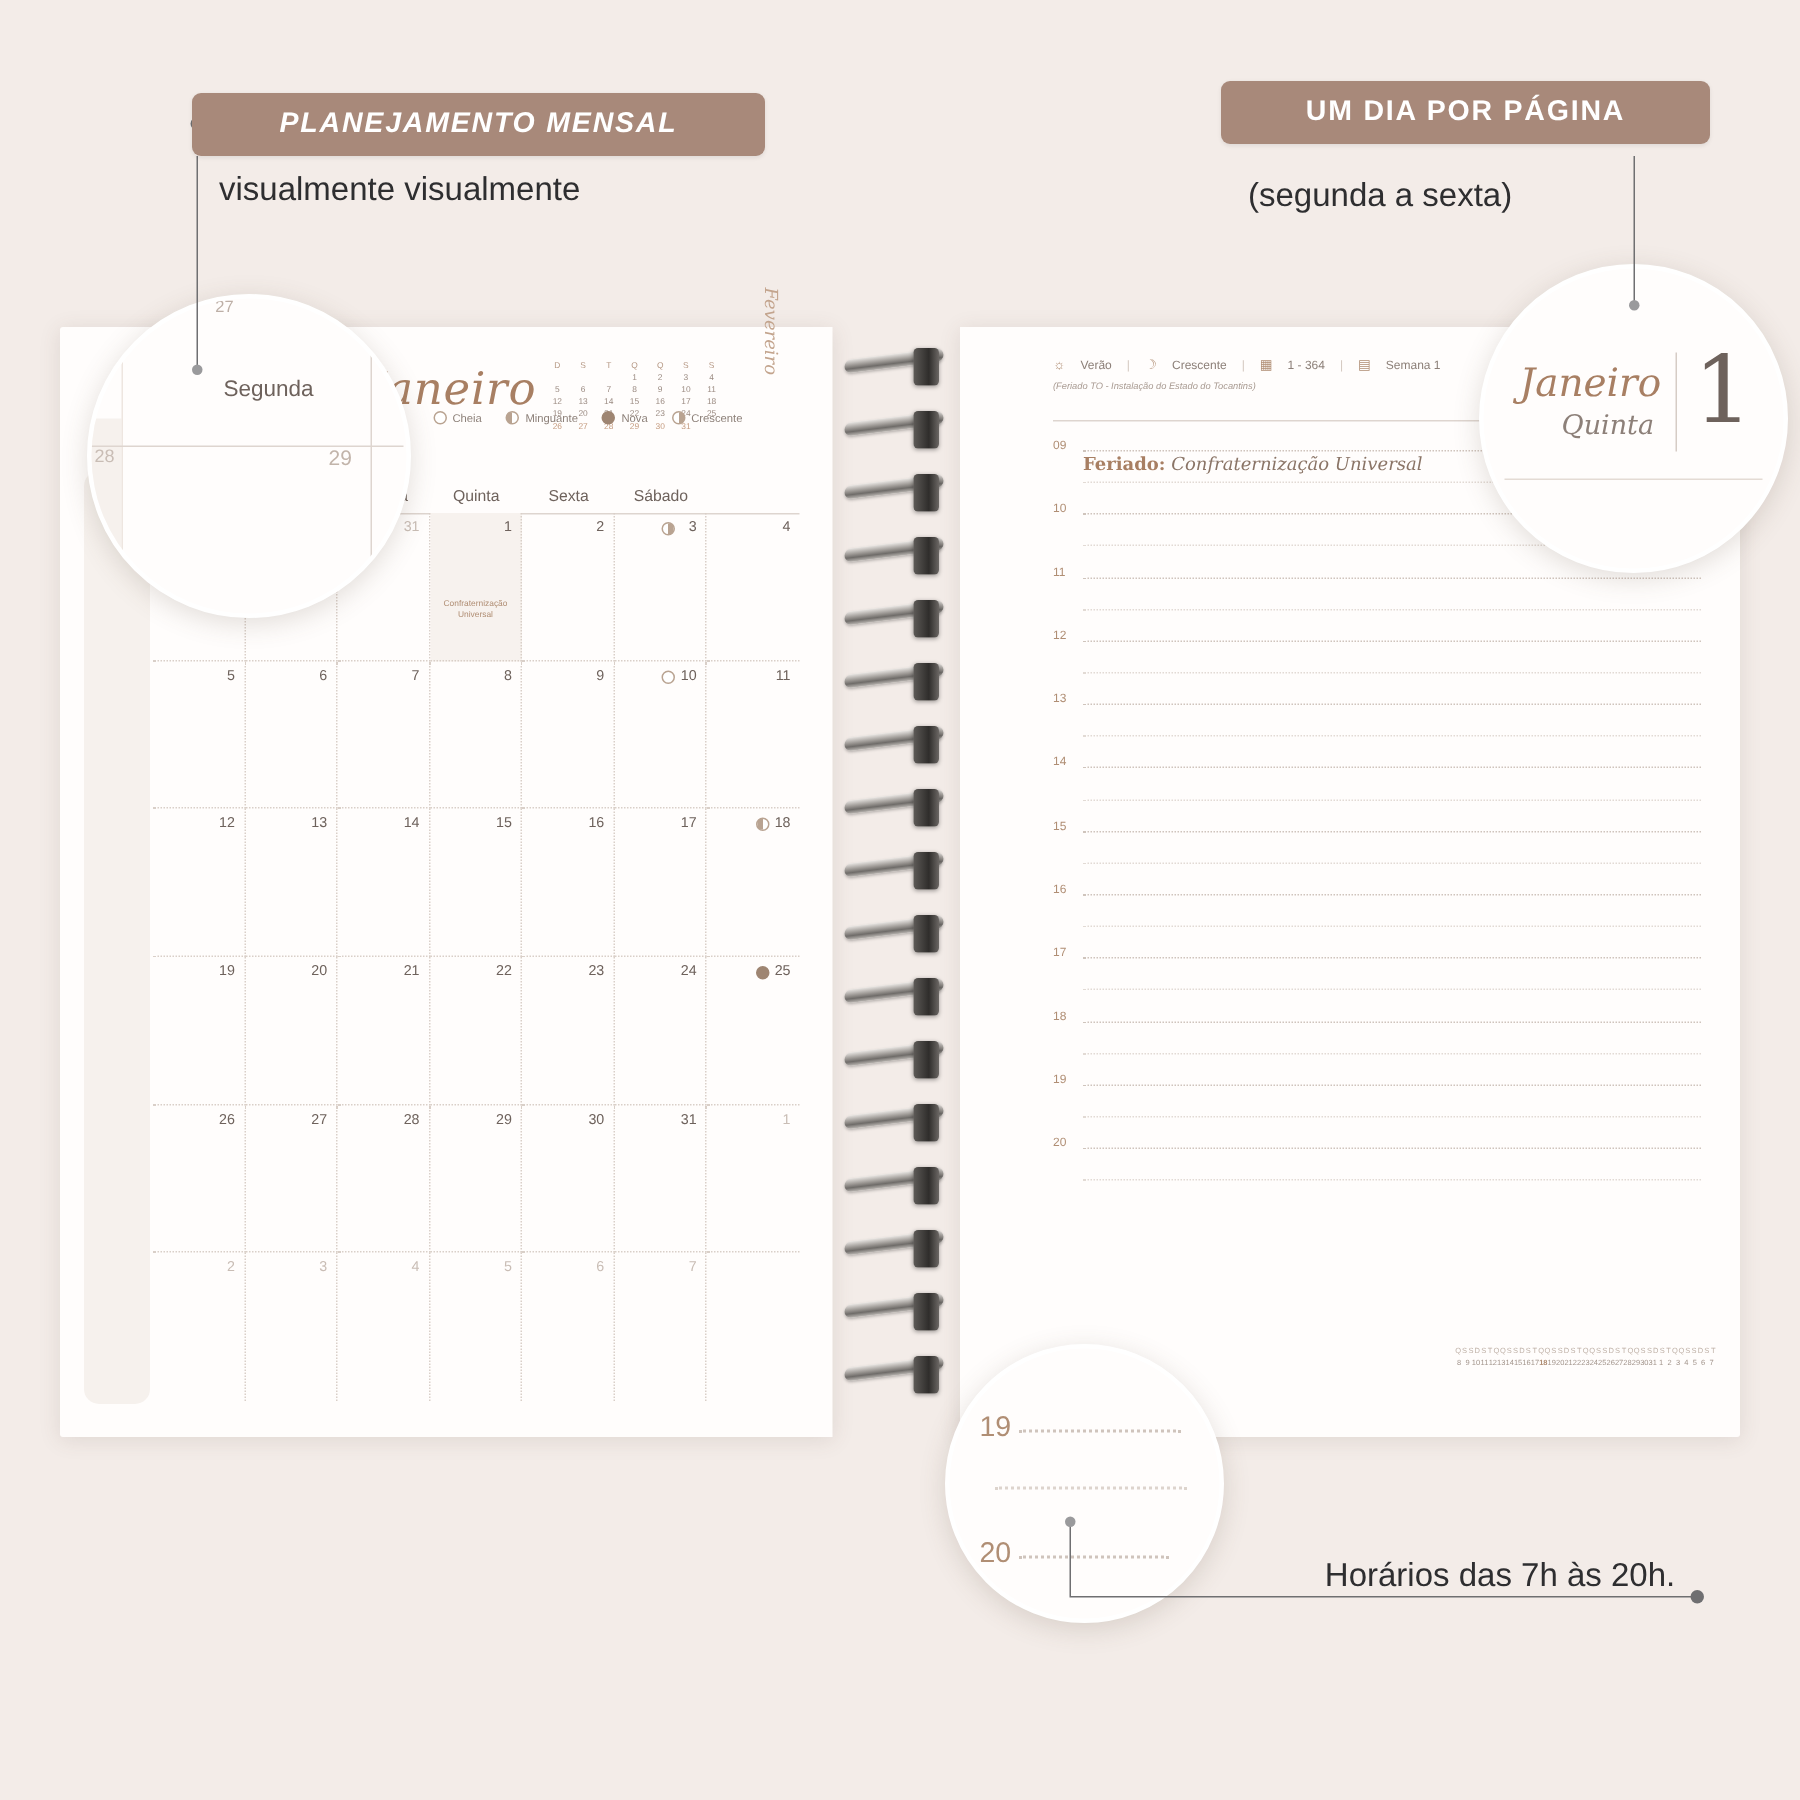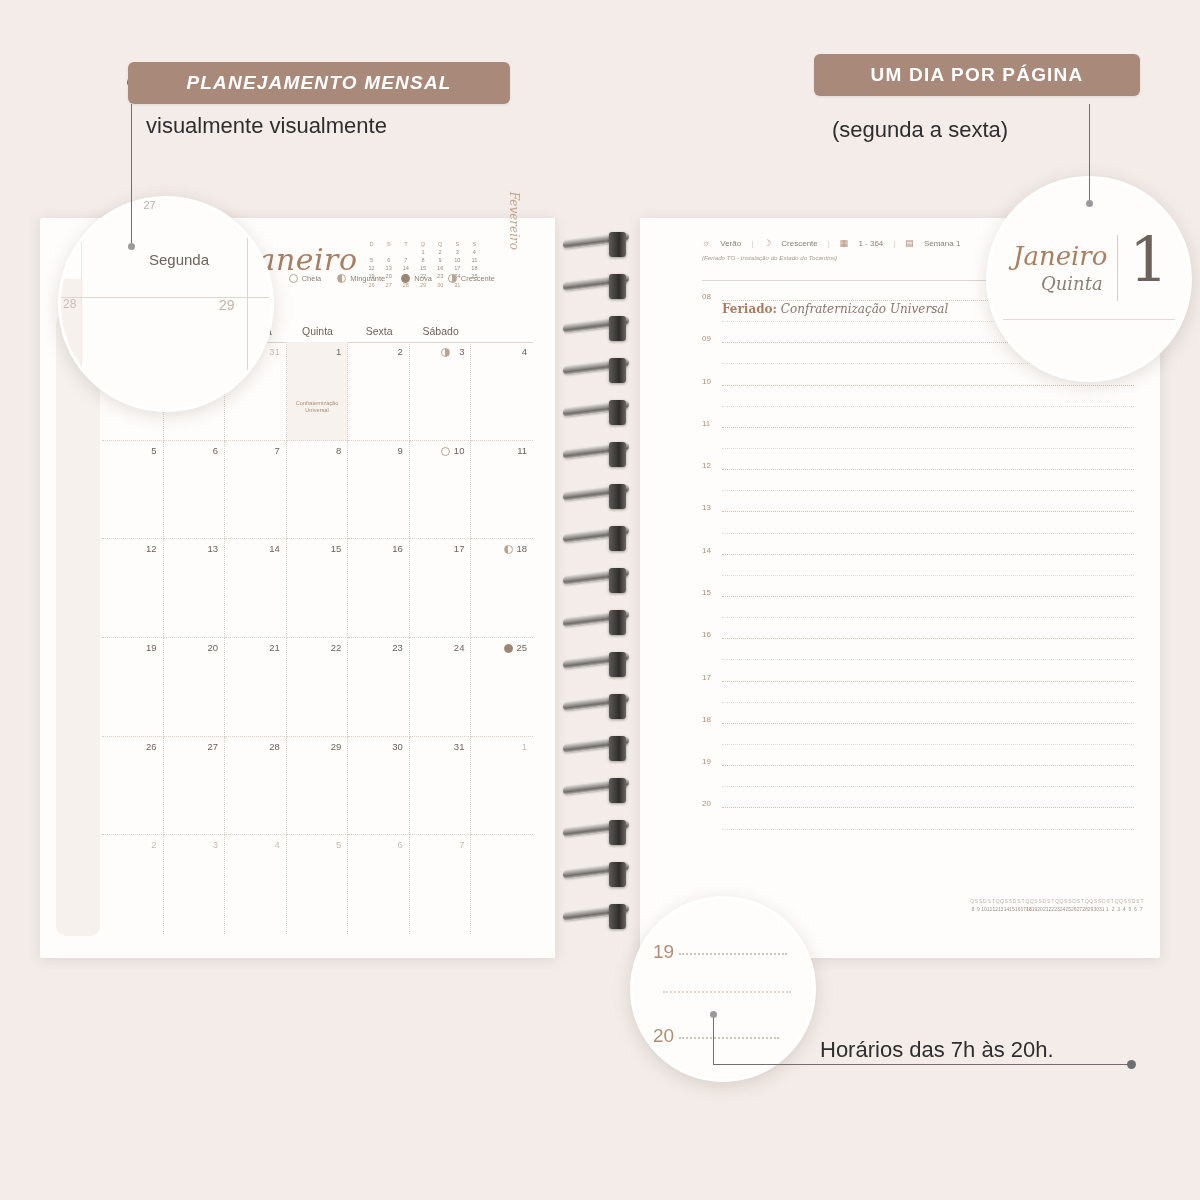--- a/index.html
+++ b/index.html
@@ -182,21 +182,21 @@
     background:#a8897a;
     box-shadow:0 1px 3px rgba(0,0,0,.08);
   }
   .pill.p1{left:128px;top:62px;width:382px;height:42px;font-style:italic;}
   .pill.p2{left:778px;top:54px;width:326px;height:42px;margin-left:36px;}
   .sub{
     position:absolute;color:#2e2e30;font-size:22px;line-height:1.28;
   }
   .sub.s1{left:146px;top:112px;width:400px;}
   .sub.s2{left:832px;top:116px;width:330px;}
-  .sub.s3{left:820px;top:1036px;width:360px;font-size:22px;}
+  .sub.s3{left:820px;top:1036px;width:360px;font-size:22px;text-align:center;}
 
   .lead{position:absolute;background:#6f6f71;}
   .lead.v1{left:131px;top:104px;width:1px;height:140px;}
   .lead.v2{left:1089px;top:104px;width:1px;height:100px;}
   .lead.v3{left:713px;top:1014px;width:1px;height:50px;}
   .lead.h3{left:713px;top:1064px;width:418px;height:1px;}
   .cap{position:absolute;width:9px;height:9px;border-radius:50%;background:#6f6f71;}
   .cap.c1{left:127px;top:78px;}
   .cap.c2{left:1085px;top:78px;}
   .cap.c3{left:1127px;top:1060px;}
@@ -584,25 +584,20 @@
 
       <div class="day-title">
         <div>
           <div class="mn2">Janeiro</div>
           <div class="dw">Quinta</div>
         </div>
         <div class="bigd">1</div>
       </div>
 
       <div class="hours" id="hour-rows">
-          <div class="hrow">
-            <span class="lab">08</span>
-            <div class="hl2"></div>
-            <div class="hl3"></div>
-          </div>
           <div class="hrow">
             <span class="lab">09</span>
             <div class="hl2"></div>
             <div class="hl3"></div>
           </div>
           <div class="hrow">
             <span class="lab">10</span>
             <div class="hl2"></div>
             <div class="hl3"></div>
           </div>

